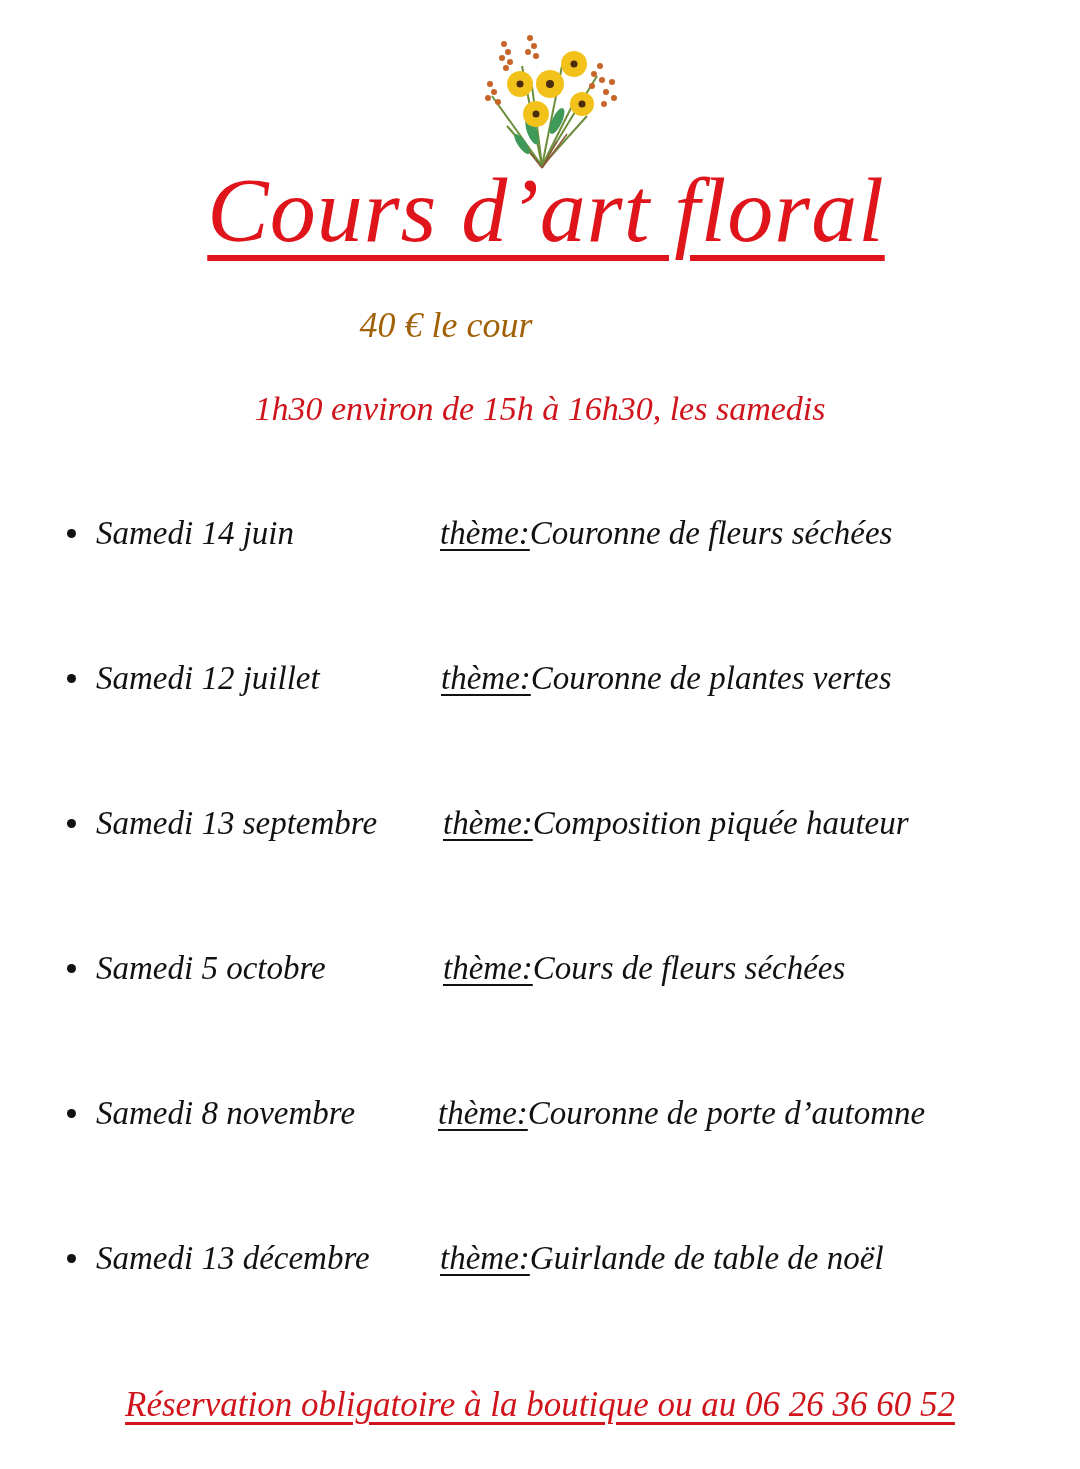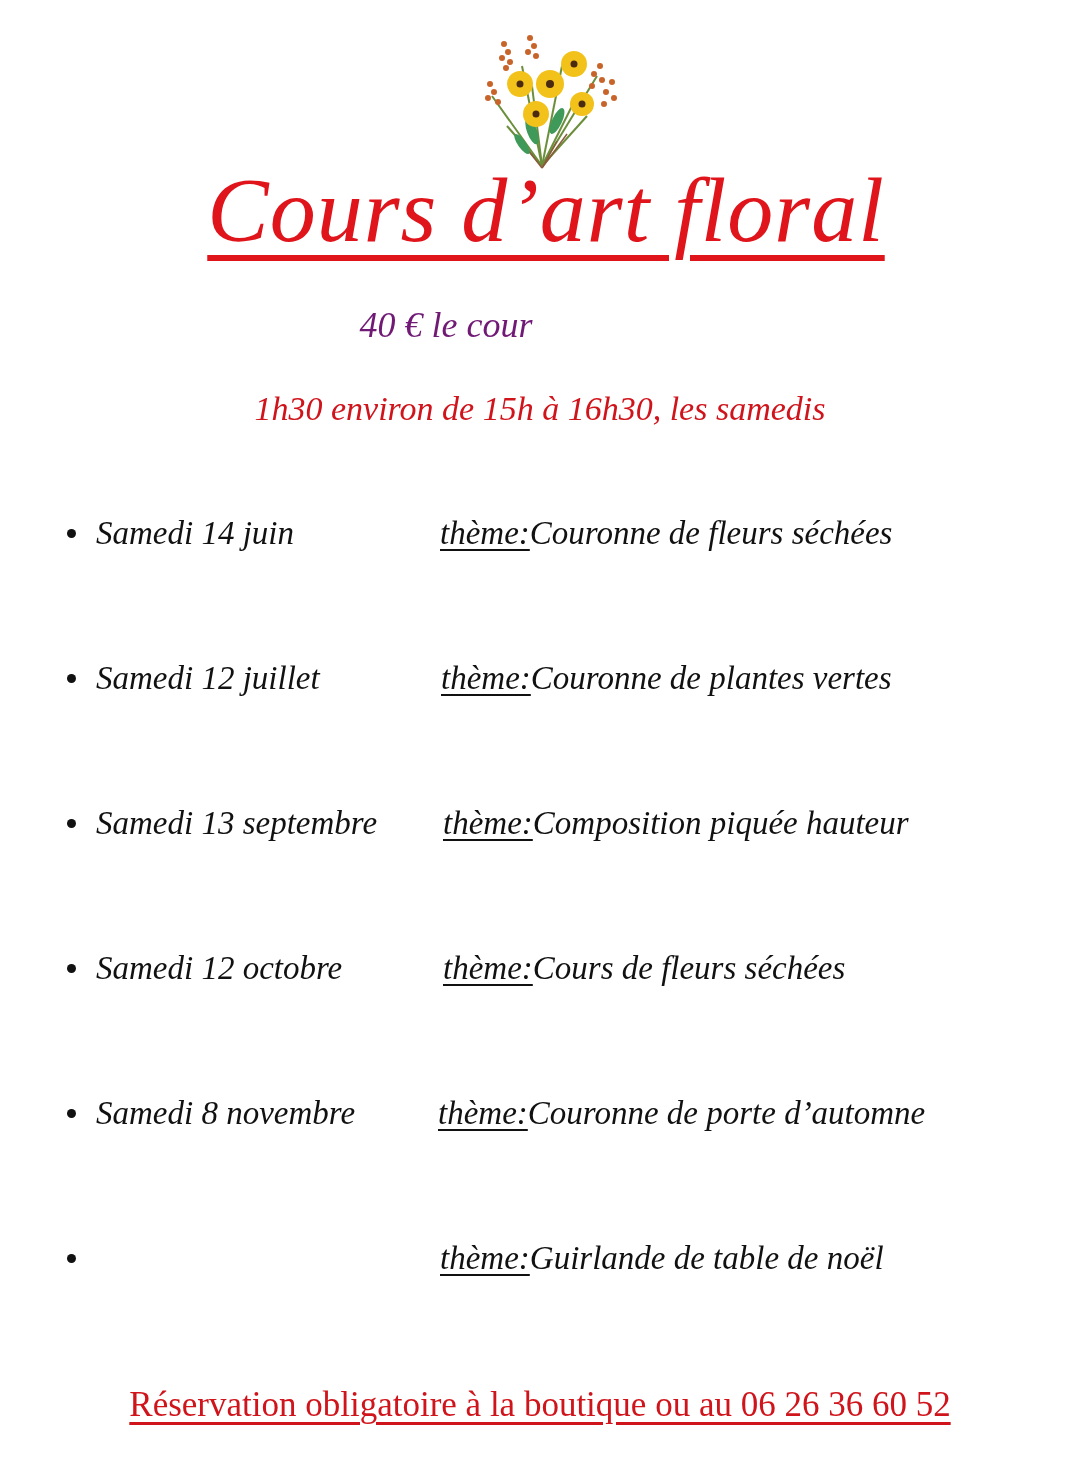--- a/index.html
+++ b/index.html
@@ -10,41 +10,41 @@
   }
   .bouquet { position: absolute; left: 462px; top: 26px; width: 160px; height: 146px; }
   .title {
     position: absolute; left: 0; width: 1080px; top: 150px; text-align: center;
     color: #e0141b; font-family: "Liberation Serif", serif; font-style: italic;
     font-size: 92px; line-height: 120px; letter-spacing: 1px;
     text-decoration: underline; text-decoration-thickness: 6px; text-underline-offset: 14px; padding-left: 6px;
   }
   .price {
     position: absolute; left: 0; width: 892px; top: 300px; text-align: center;
-    color: #701a75; font-family: "Liberation Serif", serif; font-style: italic;
+    color: #a16207; font-family: "Liberation Serif", serif; font-style: italic;
     font-size: 36px; line-height: 50px;
   }
   .hours {
     position: absolute; left: 0; width: 1080px; top: 384px; text-align: center;
     color: #d0141b; font-family: "Liberation Serif", serif; font-style: italic;
     font-size: 34px; line-height: 50px;
   }
   .sessions { position: absolute; left: 0; top: 505px; width: 1080px; margin: 0; padding: 0; list-style: none; }
   .session { position: absolute; left: 0; width: 1080px; height: 56px; }
   .bullet { position: absolute; left: 67px; top: 24px; width: 9px; height: 9px; border-radius: 50%; background: #111; }
   .date {
     position: absolute; left: 96px; top: 6px; color: #111;
     font-family: "Liberation Serif", serif; font-style: italic; font-size: 33px; line-height: 44px;
   }
   .theme-wrap { position: absolute; top: 6px; color: #111; font-family: "Liberation Serif", serif; font-size: 33px; line-height: 44px; white-space: nowrap; }
   .theme-label { font-style: italic; text-decoration: underline; text-decoration-thickness: 2px; text-underline-offset: 5px; }
   .theme-text { font-style: italic; }
   .footer {
     position: absolute; left: 0; width: 1080px; top: 1380px; text-align: center;
-    color: #d0141b; font-family: "Liberation Serif", serif; 
+    color: #d0141b; font-family: "Liberation Serif", serif; font-style: italic;
     font-size: 35px; line-height: 50px;
     text-decoration: underline; text-decoration-thickness: 3px; text-underline-offset: 6px;
   }
 </style>
 </head>
 <body>
 
 <svg class="bouquet" viewBox="0 0 160 146">
 
   <g stroke="#6b8e3a" stroke-width="2" fill="none">
@@ -125,27 +125,28 @@
     <span class="date">Samedi 12 juillet</span>
     <span class="theme-wrap" style="left:441px"><span class="theme-label">thème:</span><span class="theme-text">Couronne de plantes vertes</span></span>
   </li>
   <li class="session" style="top:290px">
     <span class="bullet"></span>
     <span class="date">Samedi 13 septembre</span>
     <span class="theme-wrap" style="left:443px"><span class="theme-label">thème:</span><span class="theme-text">Composition piquée hauteur</span></span>
   </li>
   <li class="session" style="top:435px">
     <span class="bullet"></span>
-    <span class="date">Samedi 12 octobre</span>
+    <span class="date">Samedi 5 octobre</span>
     <span class="theme-wrap" style="left:443px"><span class="theme-label">thème:</span><span class="theme-text">Cours de fleurs séchées</span></span>
   </li>
   <li class="session" style="top:580px">
     <span class="bullet"></span>
     <span class="date">Samedi 8 novembre</span>
     <span class="theme-wrap" style="left:438px"><span class="theme-label">thème:</span><span class="theme-text">Couronne de porte d’automne</span></span>
   </li>
   <li class="session" style="top:725px">
     <span class="bullet"></span>
+    <span class="date">Samedi 13 décembre</span>
     <span class="theme-wrap" style="left:440px"><span class="theme-label">thème:</span><span class="theme-text">Guirlande de table de noël</span></span>
   </li>
 </ul>
 
 <div class="footer">Réservation obligatoire à la boutique ou au 06 26 36 60 52</div>
 
 </body></html>

